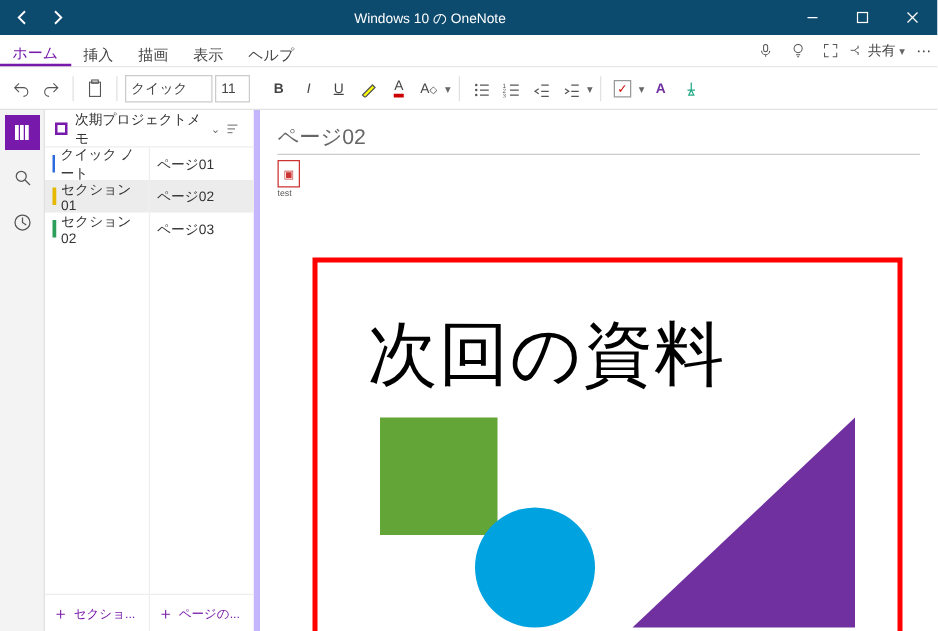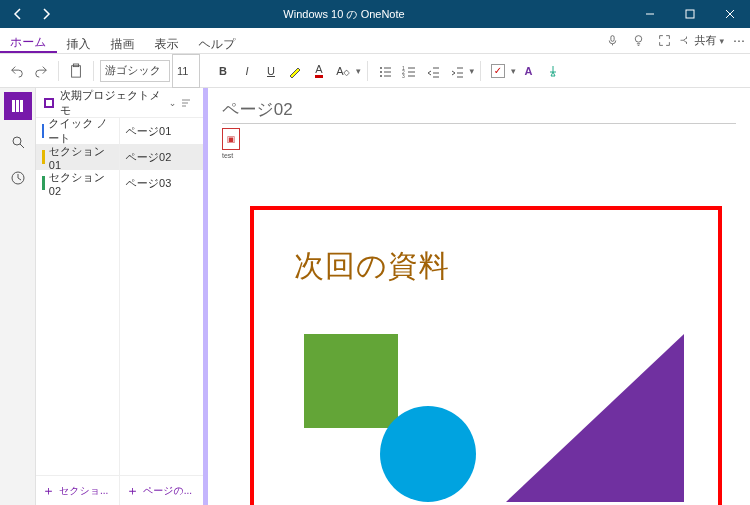--- a/index.html
+++ b/index.html
@@ -16,21 +16,21 @@
   .menu-left { display: flex; align-items: flex-end; }
   .menu-tab { padding: 0 10px; display: flex; align-items: center; cursor: pointer; color: #444; }
   .menu-tab.active { color: #7719aa; border-bottom: 2px solid #7719aa; font-weight: 500; }
   .menu-right { margin-left: auto; display: flex; align-items: center; gap: 4px; padding-right: 0; color: #444; }
   .menu-ic { width: 22px; height: 22px; display: flex; align-items: center; justify-content: center; cursor: pointer; }
 
   .ribbon { height: 34px; background: #fff; border-bottom: 1px solid #e1e1e1; display: flex; align-items: center; padding: 0 6px; gap: 2px; font-size: 11px; color: #444; }
   .rbtn { min-width: 22px; height: 24px; display: flex; align-items: center; justify-content: center; cursor: pointer; padding: 0 2px; }
   .rsep { width: 1px; height: 20px; background: #e1e1e1; margin: 0 4px; }
   .font-name { width: 70px; height: 22px; border: 1px solid #ccc; font-size: 11px; padding: 0 4px; display: flex; align-items: center; }
-  .font-size { width: 28px; height: 22px; border: 1px solid #ccc; font-size: 11px; padding: 16px 4px; display: flex; align-items: center; }
+  .font-size { width: 28px; height: 22px; border: 1px solid #ccc; font-size: 11px; padding: 4px 4px; display: flex; align-items: center; }
   .check { width: 14px; height: 14px; border: 1px solid #999; display:flex; align-items:center; justify-content:center; color:#c00; font-size:10px;}
 
   .main { display: flex; height: 417px; }
 
   .rail { width: 36px; background: #f3f3f3; border-right: 1px solid #e1e1e1; display: flex; flex-direction: column; align-items: center; padding-top: 4px; gap: 8px; }
   .rail-btn { width: 28px; height: 28px; display:flex; align-items:center; justify-content:center; cursor:pointer; color:#555; }
   .rail-btn.active { background:#7719aa; color:#fff; }
 
   .sections { width: 172px; border-right: 5px solid #c4b5fd; display:flex; flex-direction:column; font-size:11px; }
   .notebook-hdr { height: 30px; display:flex; align-items:center; padding:0 6px; gap:4px; border-bottom:1px solid #eee; color:#333; font-weight:500; }
@@ -48,21 +48,21 @@
 
   .canvas { flex:1; position:relative; padding:10px 14px 0 14px; }
   .page-title { font-size:17px; color:#666; margin-bottom:2px; }
   .title-line { border:none; border-bottom:1px solid #ccc; width:100%; height:1px; margin-bottom:4px; }
   .page-meta { font-size:8px; color:#999; display:flex; gap:14px; margin-bottom:14px; }
   .attach { display:inline-flex; flex-direction:column; align-items:flex-start; gap:2px; }
   .attach-icon { width:18px; height:22px; border:1px solid #c33; display:flex; align-items:center; justify-content:center; color:#c33; font-size:9px;}
   .attach-label { font-size:7px; color:#555; }
 
   .slide-box { position:absolute; left:42px; top:118px; width:472px; height:320px; border:4px solid #f00; background:#fff; }
-  .slide-title { position:absolute; left:40px; top:36px; font-size:30px; color:#a16207; letter-spacing:1px; }
+  .slide-title { position:absolute; left:40px; top:36px; font-size:56px; color:#000000; letter-spacing:1px; }
   .shape-square { position:absolute; left:50px; top:124px; width:94px; height:94px; background:#63a537; }
   .shape-circle { position:absolute; left:126px; top:196px; width:96px; height:96px; border-radius:50%; background:#00a3e0; }
   
   .tri2 { position:absolute; left:252px; top:124px; width:0; height:0; border-style:solid; border-width:0 0 168px 178px; border-color:transparent transparent #7030a0 transparent; }
 
   .sort-ic { margin-left:auto; width:18px; color:#888; }
 
   svg { display:block; }
 </style>
 </head>
@@ -150,21 +150,21 @@
       </svg>
     </div>
   <div class="rsep"></div>
   <div class="rbtn">
       <svg width="14" height="16" viewBox="0 0 16 18">
         <rect x="3" y="3" width="10" height="13" stroke="#555" fill="none"></rect>
         <rect x="5" y="1" width="6" height="3" stroke="#555" fill="none"></rect>
       </svg>
     </div>
   <div class="rsep"></div>
-  <div class="font-name">游ゴシック</div>
+  <div class="font-name">クイック</div>
   <div class="font-size">11</div>
   <div style="width:8px"></div>
   <div class="rbtn" style="font-weight:bold;">B</div>
   <div class="rbtn" style="font-style:italic;">I</div>
   <div class="rbtn" style="text-decoration:underline;">U</div>
   <div class="rbtn">
       <svg width="14" height="14">
         <path d="M2 12 L10 4 L12 6 L4 14 Z" fill="#ff0"></path>
         <path d="M2 12 L10 4 L12 6 L4 14 Z" stroke="#555" fill="none"></path>
       </svg>

